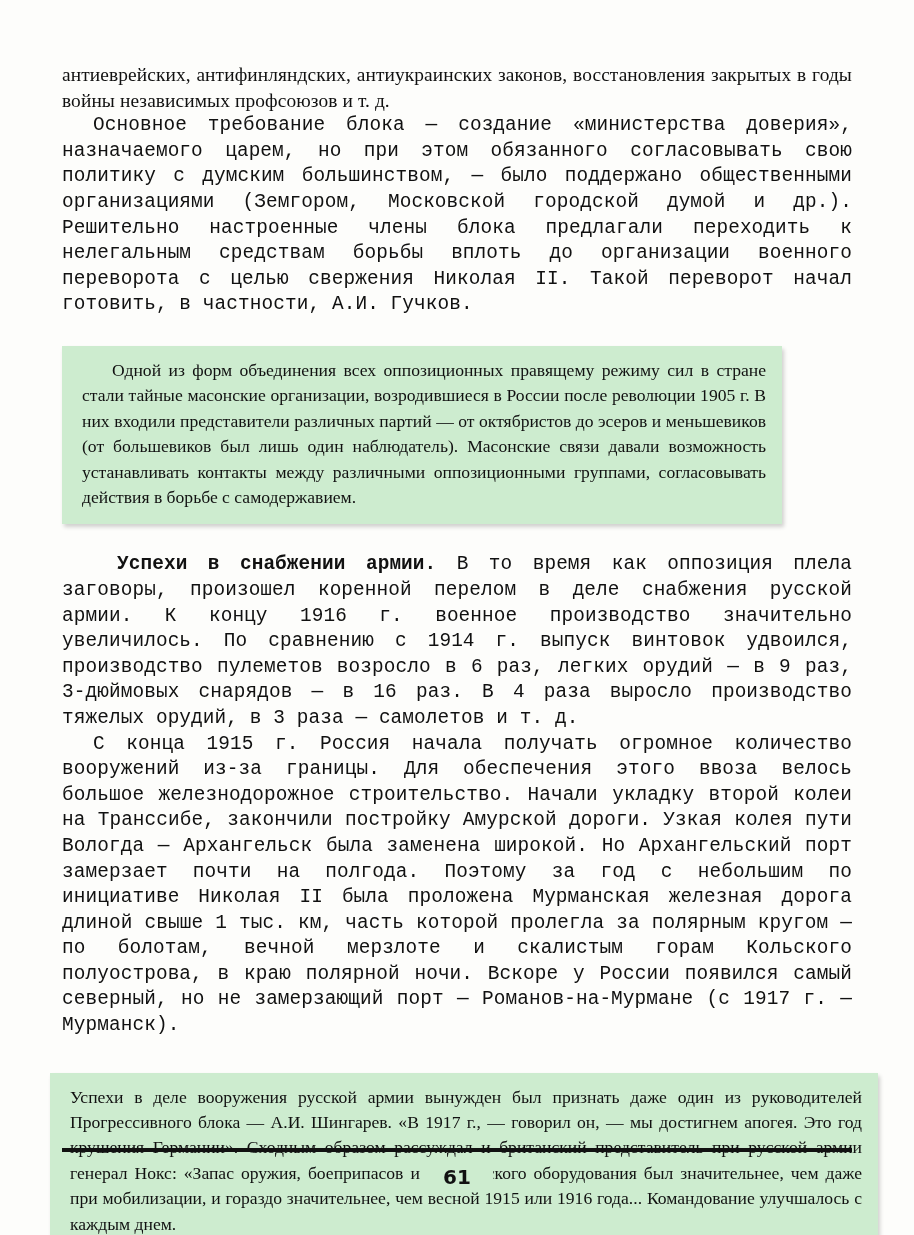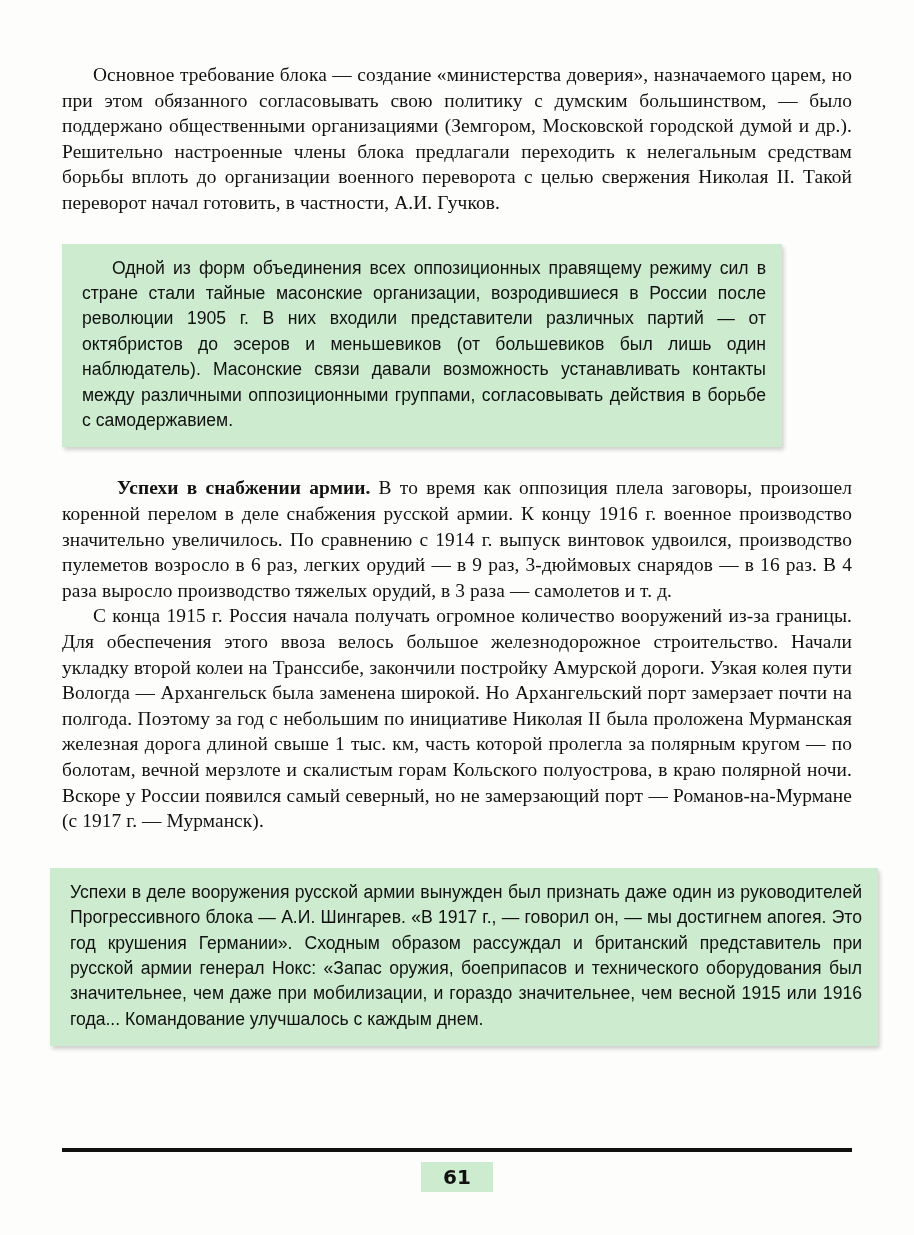--- a/index.html
+++ b/index.html
@@ -36,35 +36,36 @@
     margin: 0;
     letter-spacing: 0.1px;
     -webkit-hyphens: none;
     hyphens: none;
   }
   p.first {
     text-indent: 0;
   }
   p.indent {
     text-indent: 31px;
+    font-family: Liberation Mono, monospace;
   }
   .runhead {
     font-weight: bold;
     margin-left: 24px;
   }
   .callout {
     background: #cdeccf;
     margin-top: 18px;
     margin-bottom: 18px;
     padding: 12px 16px 14px 20px;
     box-sizing: border-box;
     box-shadow: 2px 3px 4px rgba(0,0,0,0.18);
   }
   .callout p {
-    font-family: Liberation Sans, sans-serif;
+    font-family: Liberation Serif, serif;
     font-size: 17.6px;
     line-height: 25.4px;
     text-align: justify;
     margin: 0;
     color: #111111;
   }
   .callout.c1 {
     width: 720px;
     margin-left: 0;
   }
@@ -100,20 +101,21 @@
     text-align: center;
   }
 </style>
 </head>
 <body>
 
 <div class="page">
 
   <div class="content">
 
+    <p class="body-par first">антиеврейских, антифинляндских, антиукраинских законов, восстановления закрытых в годы войны независимых профсоюзов и т. д.</p>
 
     <p class="body-par indent">Основное требование блока — создание «министерства доверия», назначаемого царем, но при этом обязанного согласовывать свою политику с думским большинством, — было поддержано общественными организациями (Земгором, Московской городской думой и др.). Решительно настроенные члены блока предлагали переходить к нелегальным средствам борьбы вплоть до организации военного переворота с целью свержения Николая II. Такой переворот начал готовить, в частности, А.И. Гучков.</p>
 
     <div class="spacer-sm"></div>
 
     <div class="callout c1">
       <p>Одной из форм объединения всех оппозиционных правящему режиму сил в стране стали тайные масонские организации, возродившиеся в России после революции 1905 г. В них входили представители различных партий — от октябристов до эсеров и меньшевиков (от большевиков был лишь один наблюдатель). Масонские связи давали возможность устанавливать контакты между различными оппозиционными группами, согласовывать действия в борьбе с самодержавием.</p>
     </div>
 
     <div class="spacer-sm"></div>

